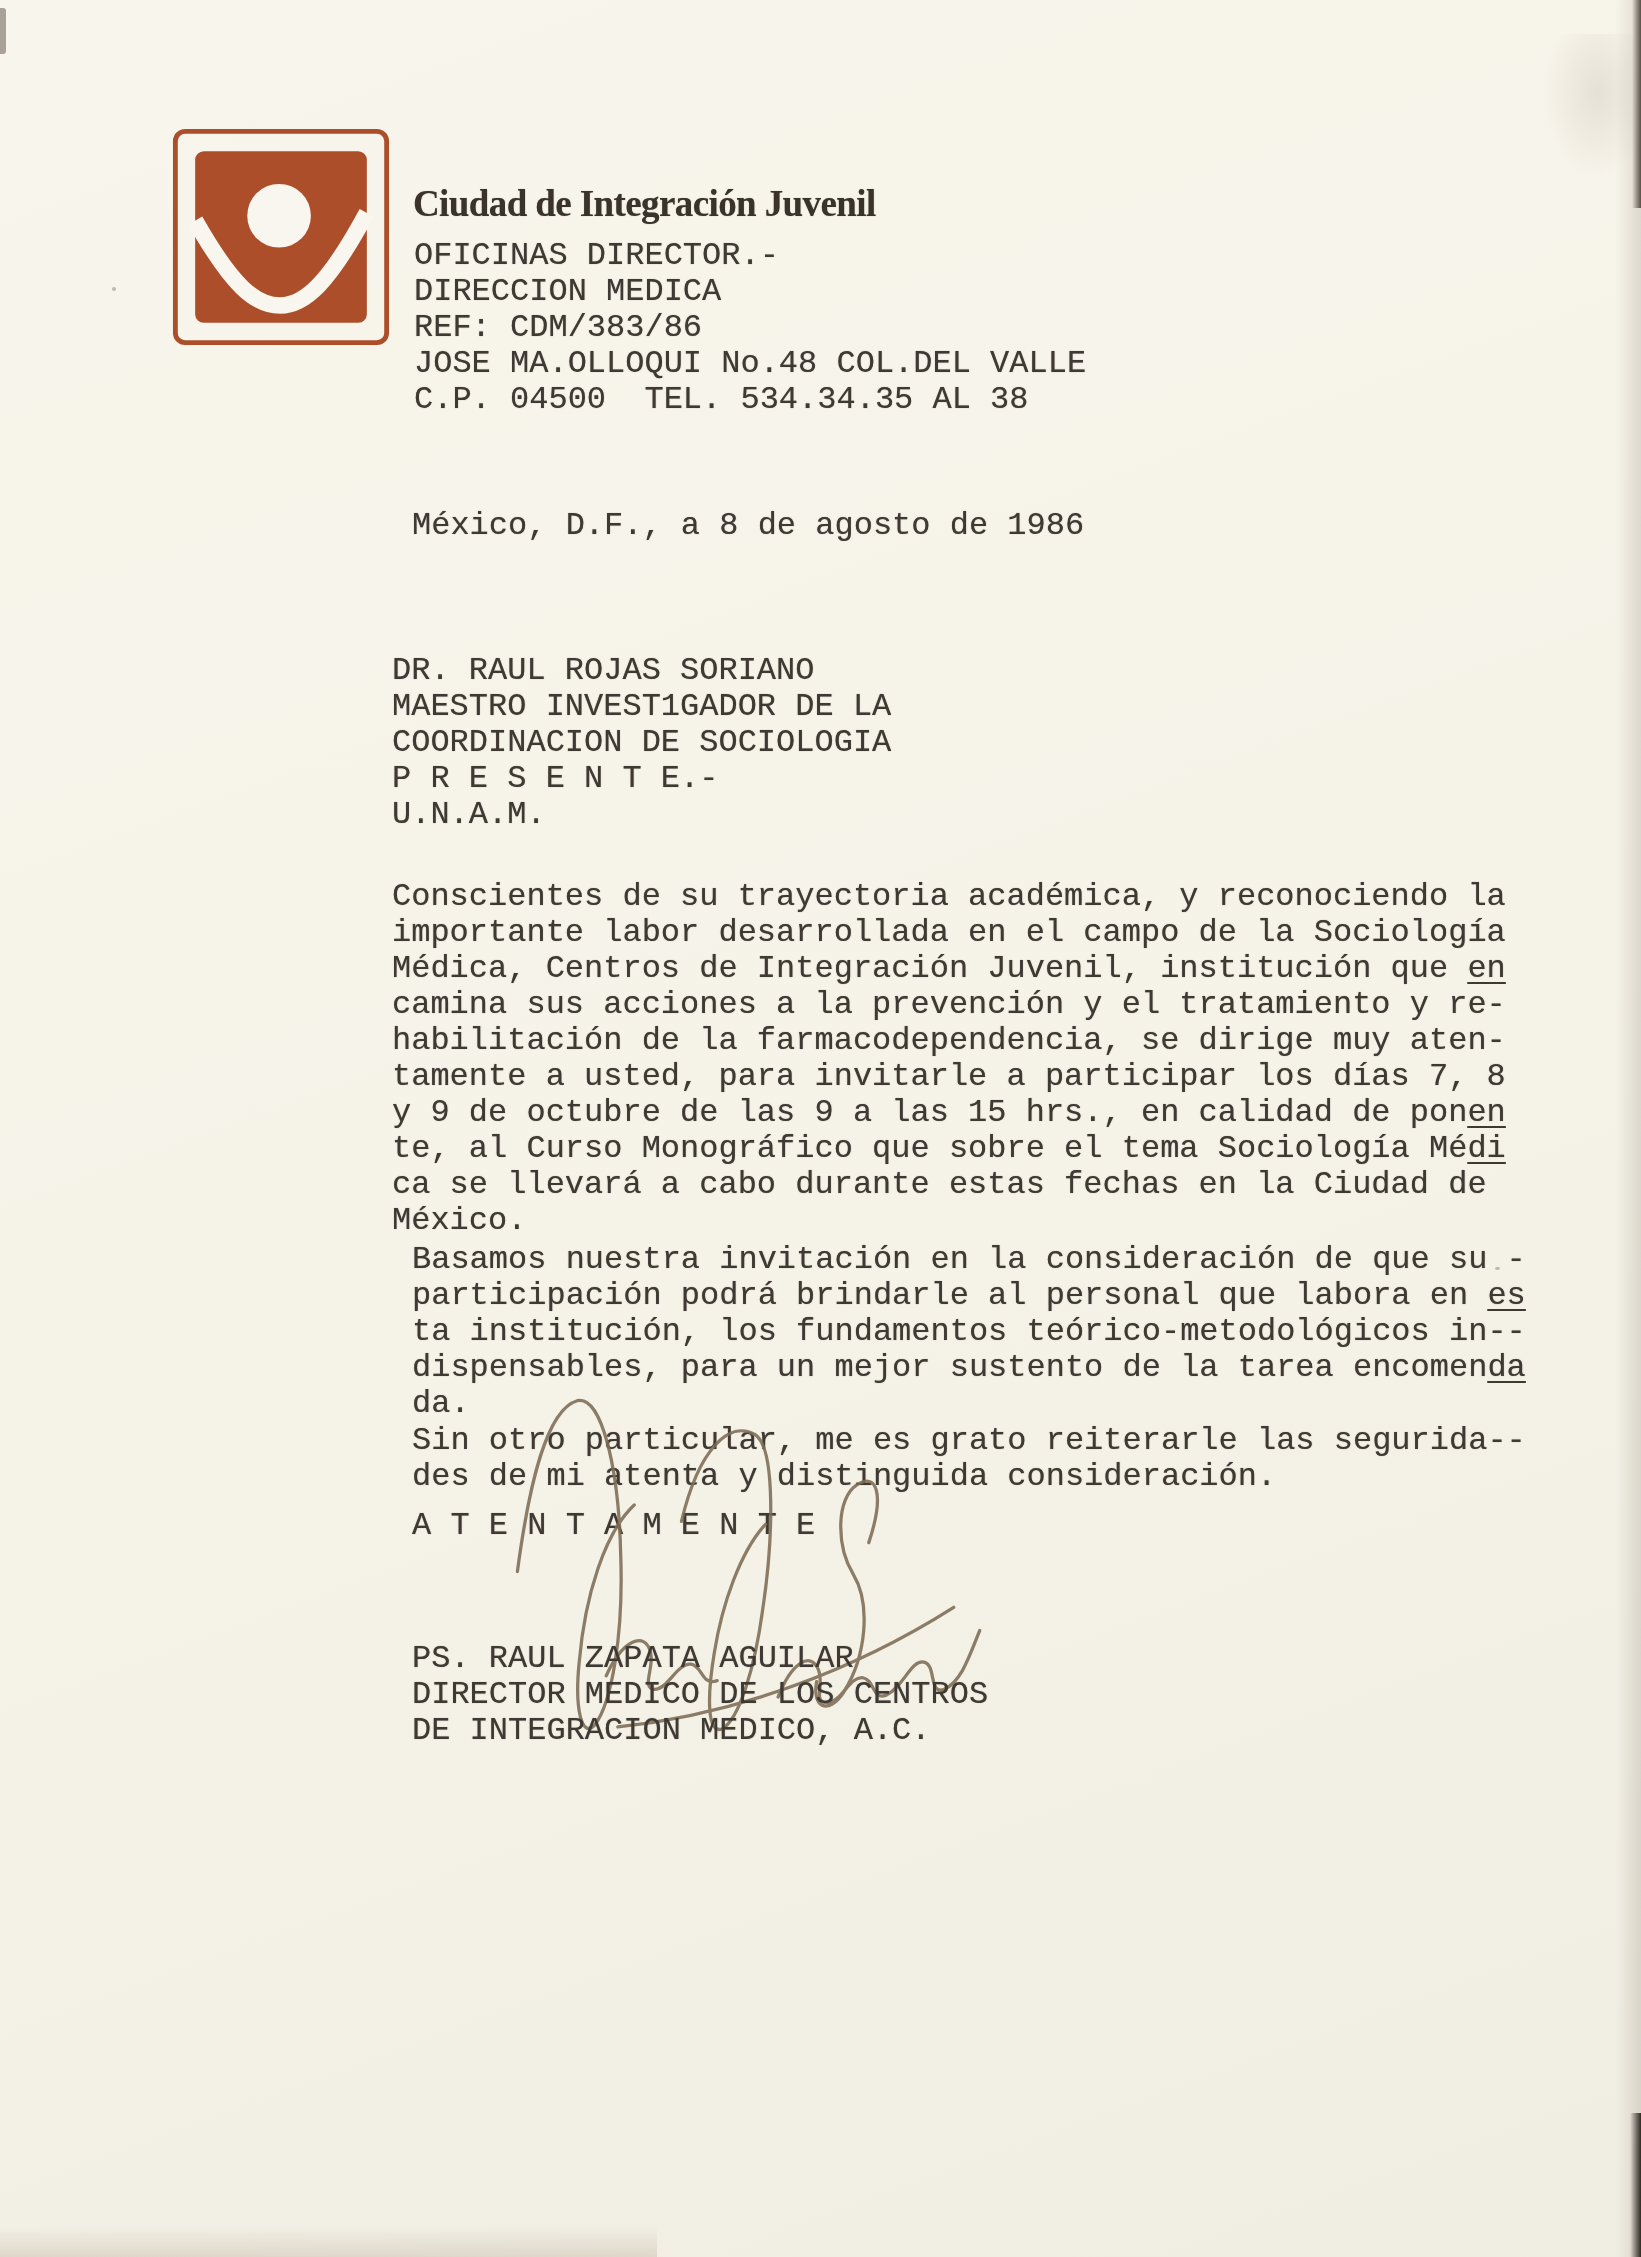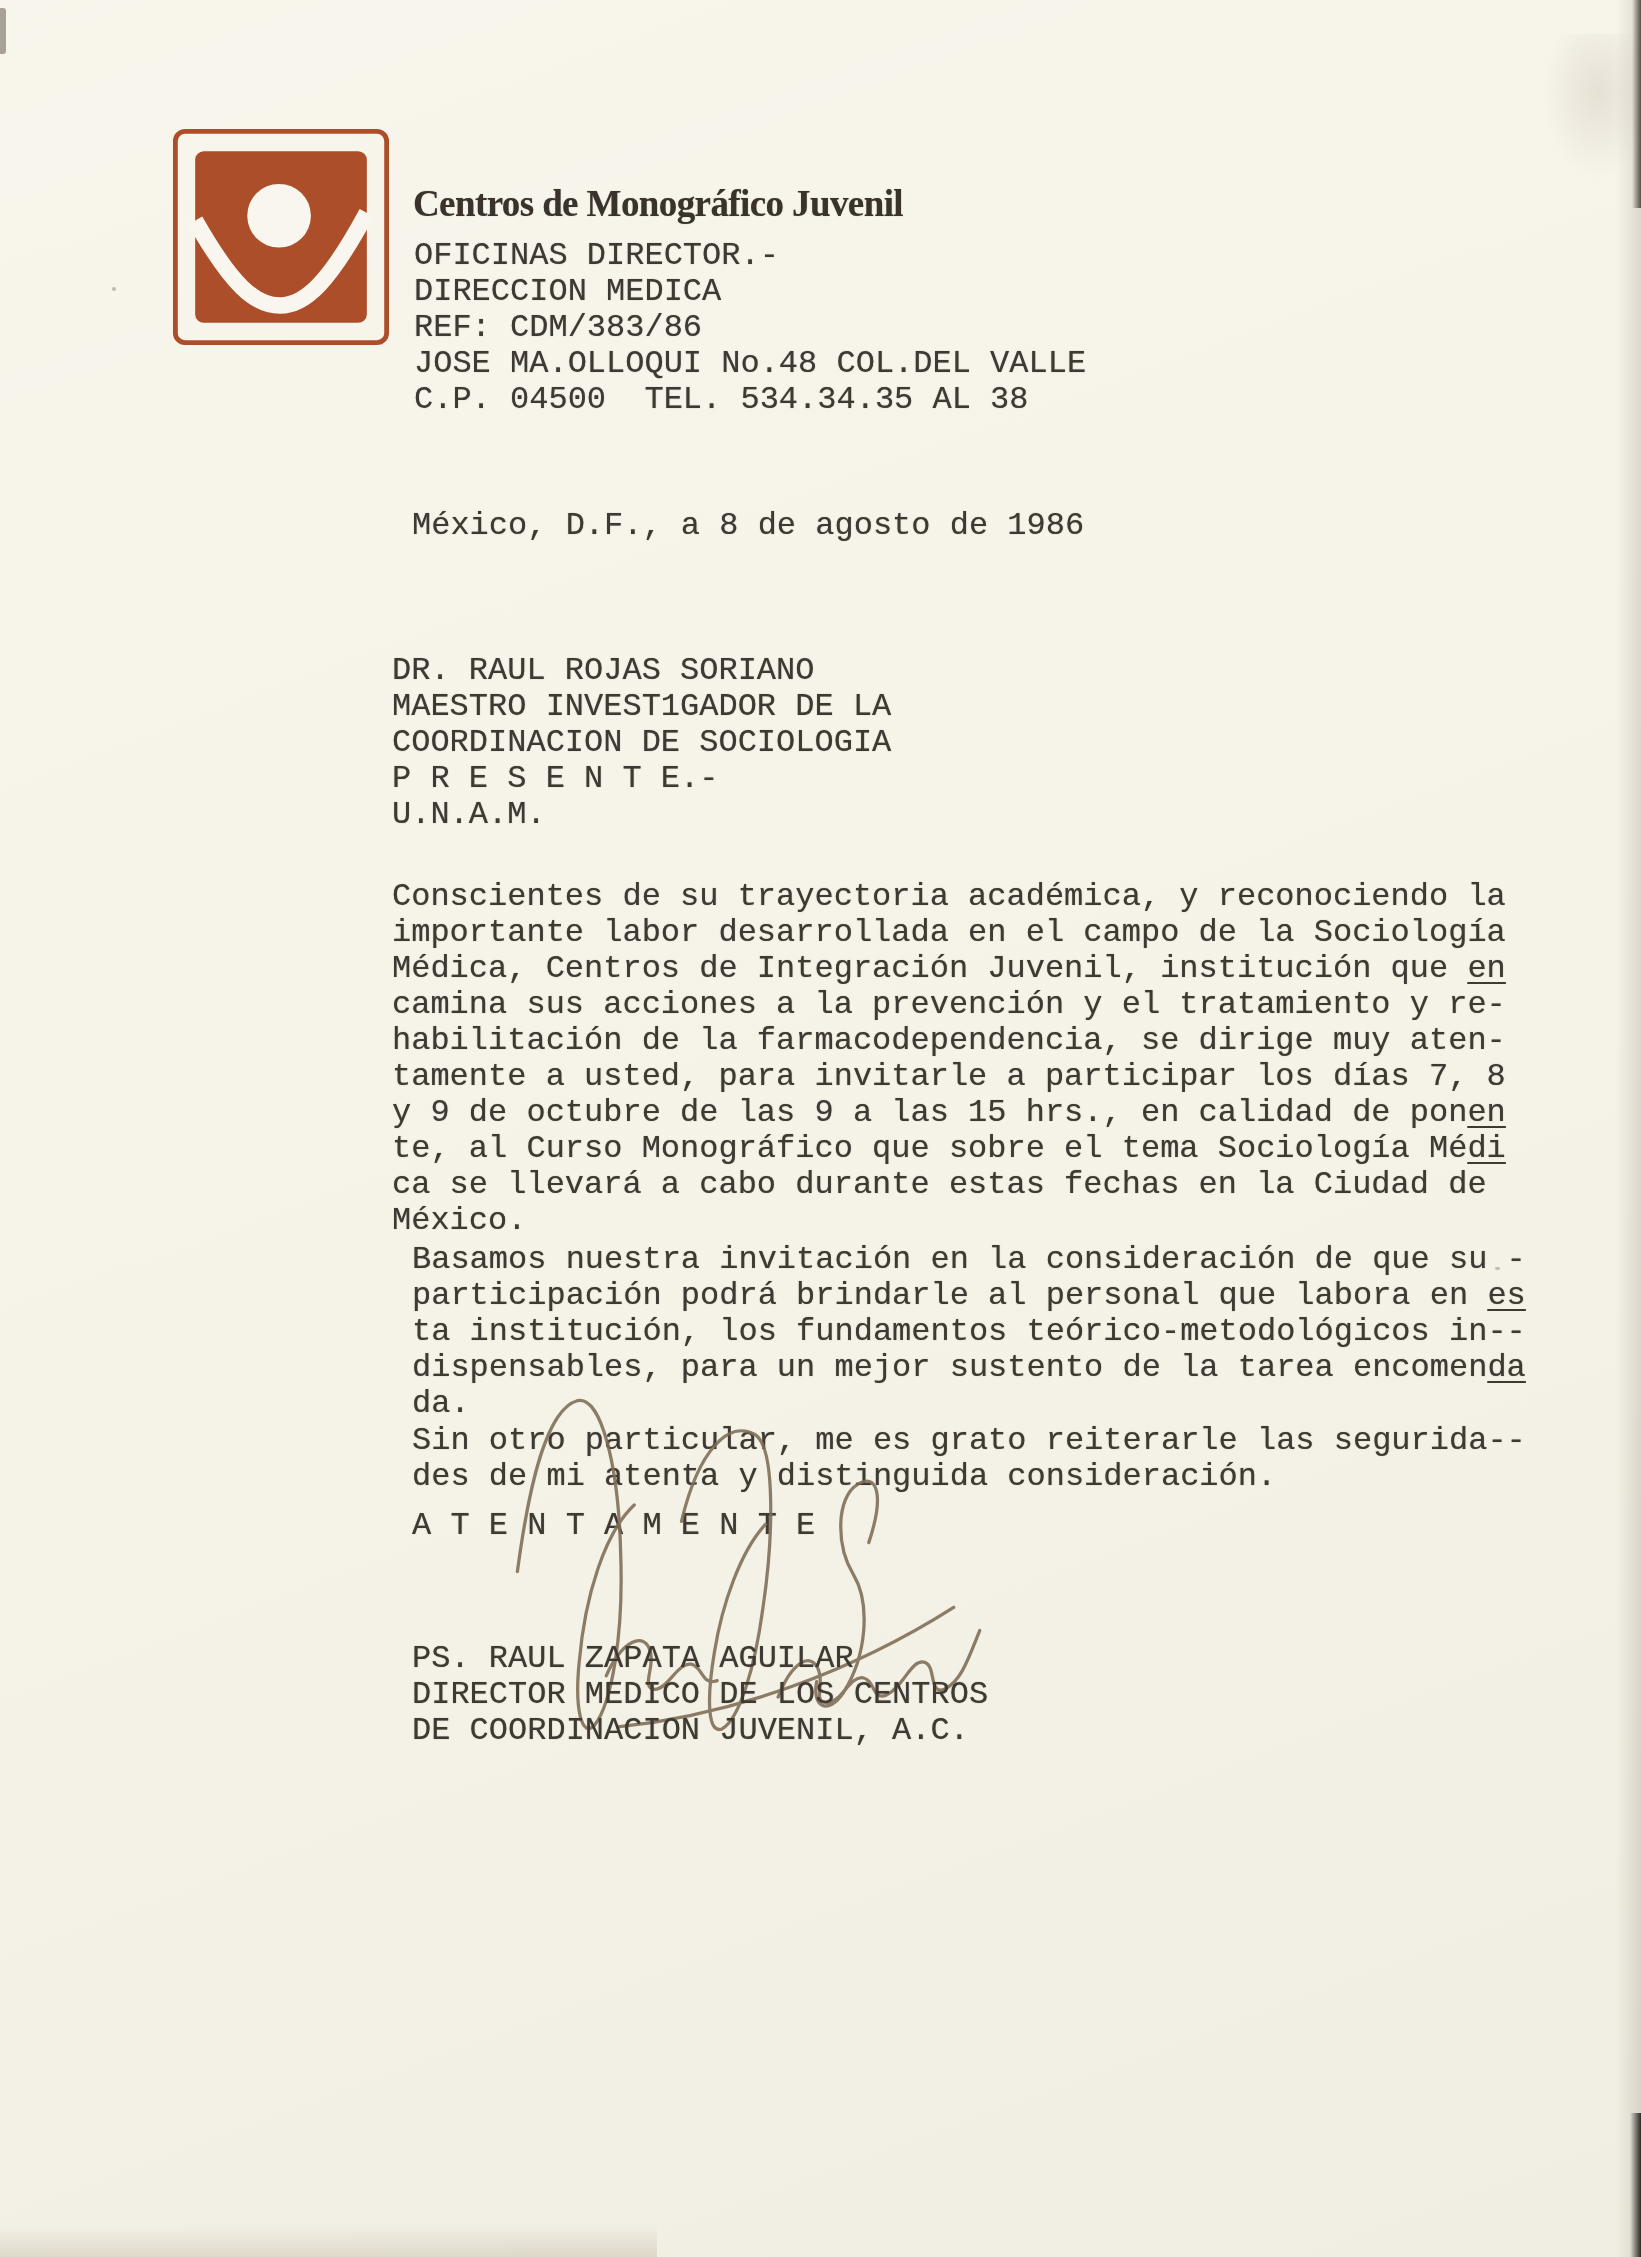--- a/index.html
+++ b/index.html
@@ -65,21 +65,21 @@
   <div class="speck b"></div>
 
   <div class="logo">
     <svg viewBox="0 0 226 226" width="218" height="218">
       <rect x="3.5" y="3.5" width="219" height="219" rx="10" fill="none" stroke="#ad4e2b" stroke-width="5"></rect>
       <rect x="24" y="24" width="178" height="178" rx="9" fill="#ad4e2b"></rect>
       <circle cx="111" cy="91" r="33" fill="#f8f6ee"></circle>
       <path d="M 24,96 C 62,163 86,184 112,184 C 138,184 163,160 202,88" fill="none" stroke="#f8f6ee" stroke-width="17"></path>
     </svg>
   </div>
-  <div class="brand">Centros de Monográfico Juvenil</div>
+  <div class="brand">Ciudad de Integración Juvenil</div>
   <div class="mono lh-lines"><div class="tline"><span>OFICINAS DIRECTOR.-</span></div><div class="tline"><span>DIRECCION MEDICA</span></div><div class="tline"><span>REF: CDM/383/86</span></div><div class="tline"><span>JOSE MA.OLLOQUI No.48 COL.DEL VALLE</span></div><div class="tline"><span>C.P. 04500  TEL. 534.34.35 AL 38</span></div></div>
 
   <div class="mono date">México, D.F., a 8 de agosto de 1986</div>
 
   <div class="mono recipient"><div class="tline"><span>DR. RAUL ROJAS SORIANO</span></div><div class="tline"><span>MAESTRO INVEST1GADOR DE LA</span></div><div class="tline"><span>COORDINACION DE SOCIOLOGIA</span></div><div class="tline"><span>P R E S E N T E.-</span></div><div class="tline"><span>U.N.A.M.</span></div></div>
 
   <div class="mono p1"><div class="tline"><span>Conscientes de su trayectoria académica, y reconociendo la</span></div><div class="tline"><span>importante labor desarrollada en el campo de la Sociología</span></div><div class="tline"><span>Médica, Centros de Integración Juvenil, institución que </span><span class="u">en</span></div><div class="tline"><span>camina sus acciones a la prevención y el tratamiento y re-</span></div><div class="tline"><span>habilitación de la farmacodependencia, se dirige muy aten-</span></div><div class="tline"><span>tamente a usted, para invitarle a participar los días 7, 8</span></div><div class="tline"><span>y 9 de octubre de las 9 a las 15 hrs., en calidad de pon</span><span class="u">en</span></div><div class="tline"><span>te, al Curso Monográfico que sobre el tema Sociología Mé</span><span class="u">di</span></div><div class="tline"><span>ca se llevará a cabo durante estas fechas en la Ciudad de</span></div><div class="tline"><span>México.</span></div></div>
   <div class="mono p2"><div class="tline"><span>Basamos nuestra invitación en la consideración de que su -</span></div><div class="tline"><span>participación podrá brindarle al personal que labora en </span><span class="u">es</span></div><div class="tline"><span>ta institución, los fundamentos teórico-metodológicos in--</span></div><div class="tline"><span>dispensables, para un mejor sustento de la tarea encomen</span><span class="u">da</span></div><div class="tline"><span>da.</span></div></div>
   <div class="mono p3"><div class="tline"><span>Sin otro particular, me es grato reiterarle las segurida--</span></div><div class="tline"><span>des de mi atenta y distinguida consideración.</span></div></div>
 
@@ -98,16 +98,16 @@
       <path d="M 900,1598 C 917,1547 908,1525 888,1538 C 866,1552 866,1601 884,1631
                C 902,1661 898,1715 874,1753 C 858,1777 841,1769 846,1742"></path>
       <path d="M 806,1758 C 820,1722 840,1710 848,1730 C 854,1746 842,1762 856,1764
                C 872,1764 880,1736 894,1738 C 906,1740 904,1762 918,1756
                C 936,1748 944,1718 958,1722 C 970,1726 962,1756 978,1750
                C 996,1742 1004,1716 1015,1689"></path>
       <path d="M 640,1789 C 762,1776 884,1731 988,1665"></path>
     </g>
   </svg>
 
-  <div class="mono sigblock"><div class="tline"><span>PS. RAUL ZAPATA AGUILAR</span></div><div class="tline"><span>DIRECTOR MEDICO DE LOS CENTROS</span></div><div class="tline"><span>DE COORDINACION JUVENIL, A.C.</span></div></div>
+  <div class="mono sigblock"><div class="tline"><span>PS. RAUL ZAPATA AGUILAR</span></div><div class="tline"><span>DIRECTOR MEDICO DE LOS CENTROS</span></div><div class="tline"><span>DE INTEGRACION MEDICO, A.C.</span></div></div>
 
 </div>
 
 
 </body></html>

